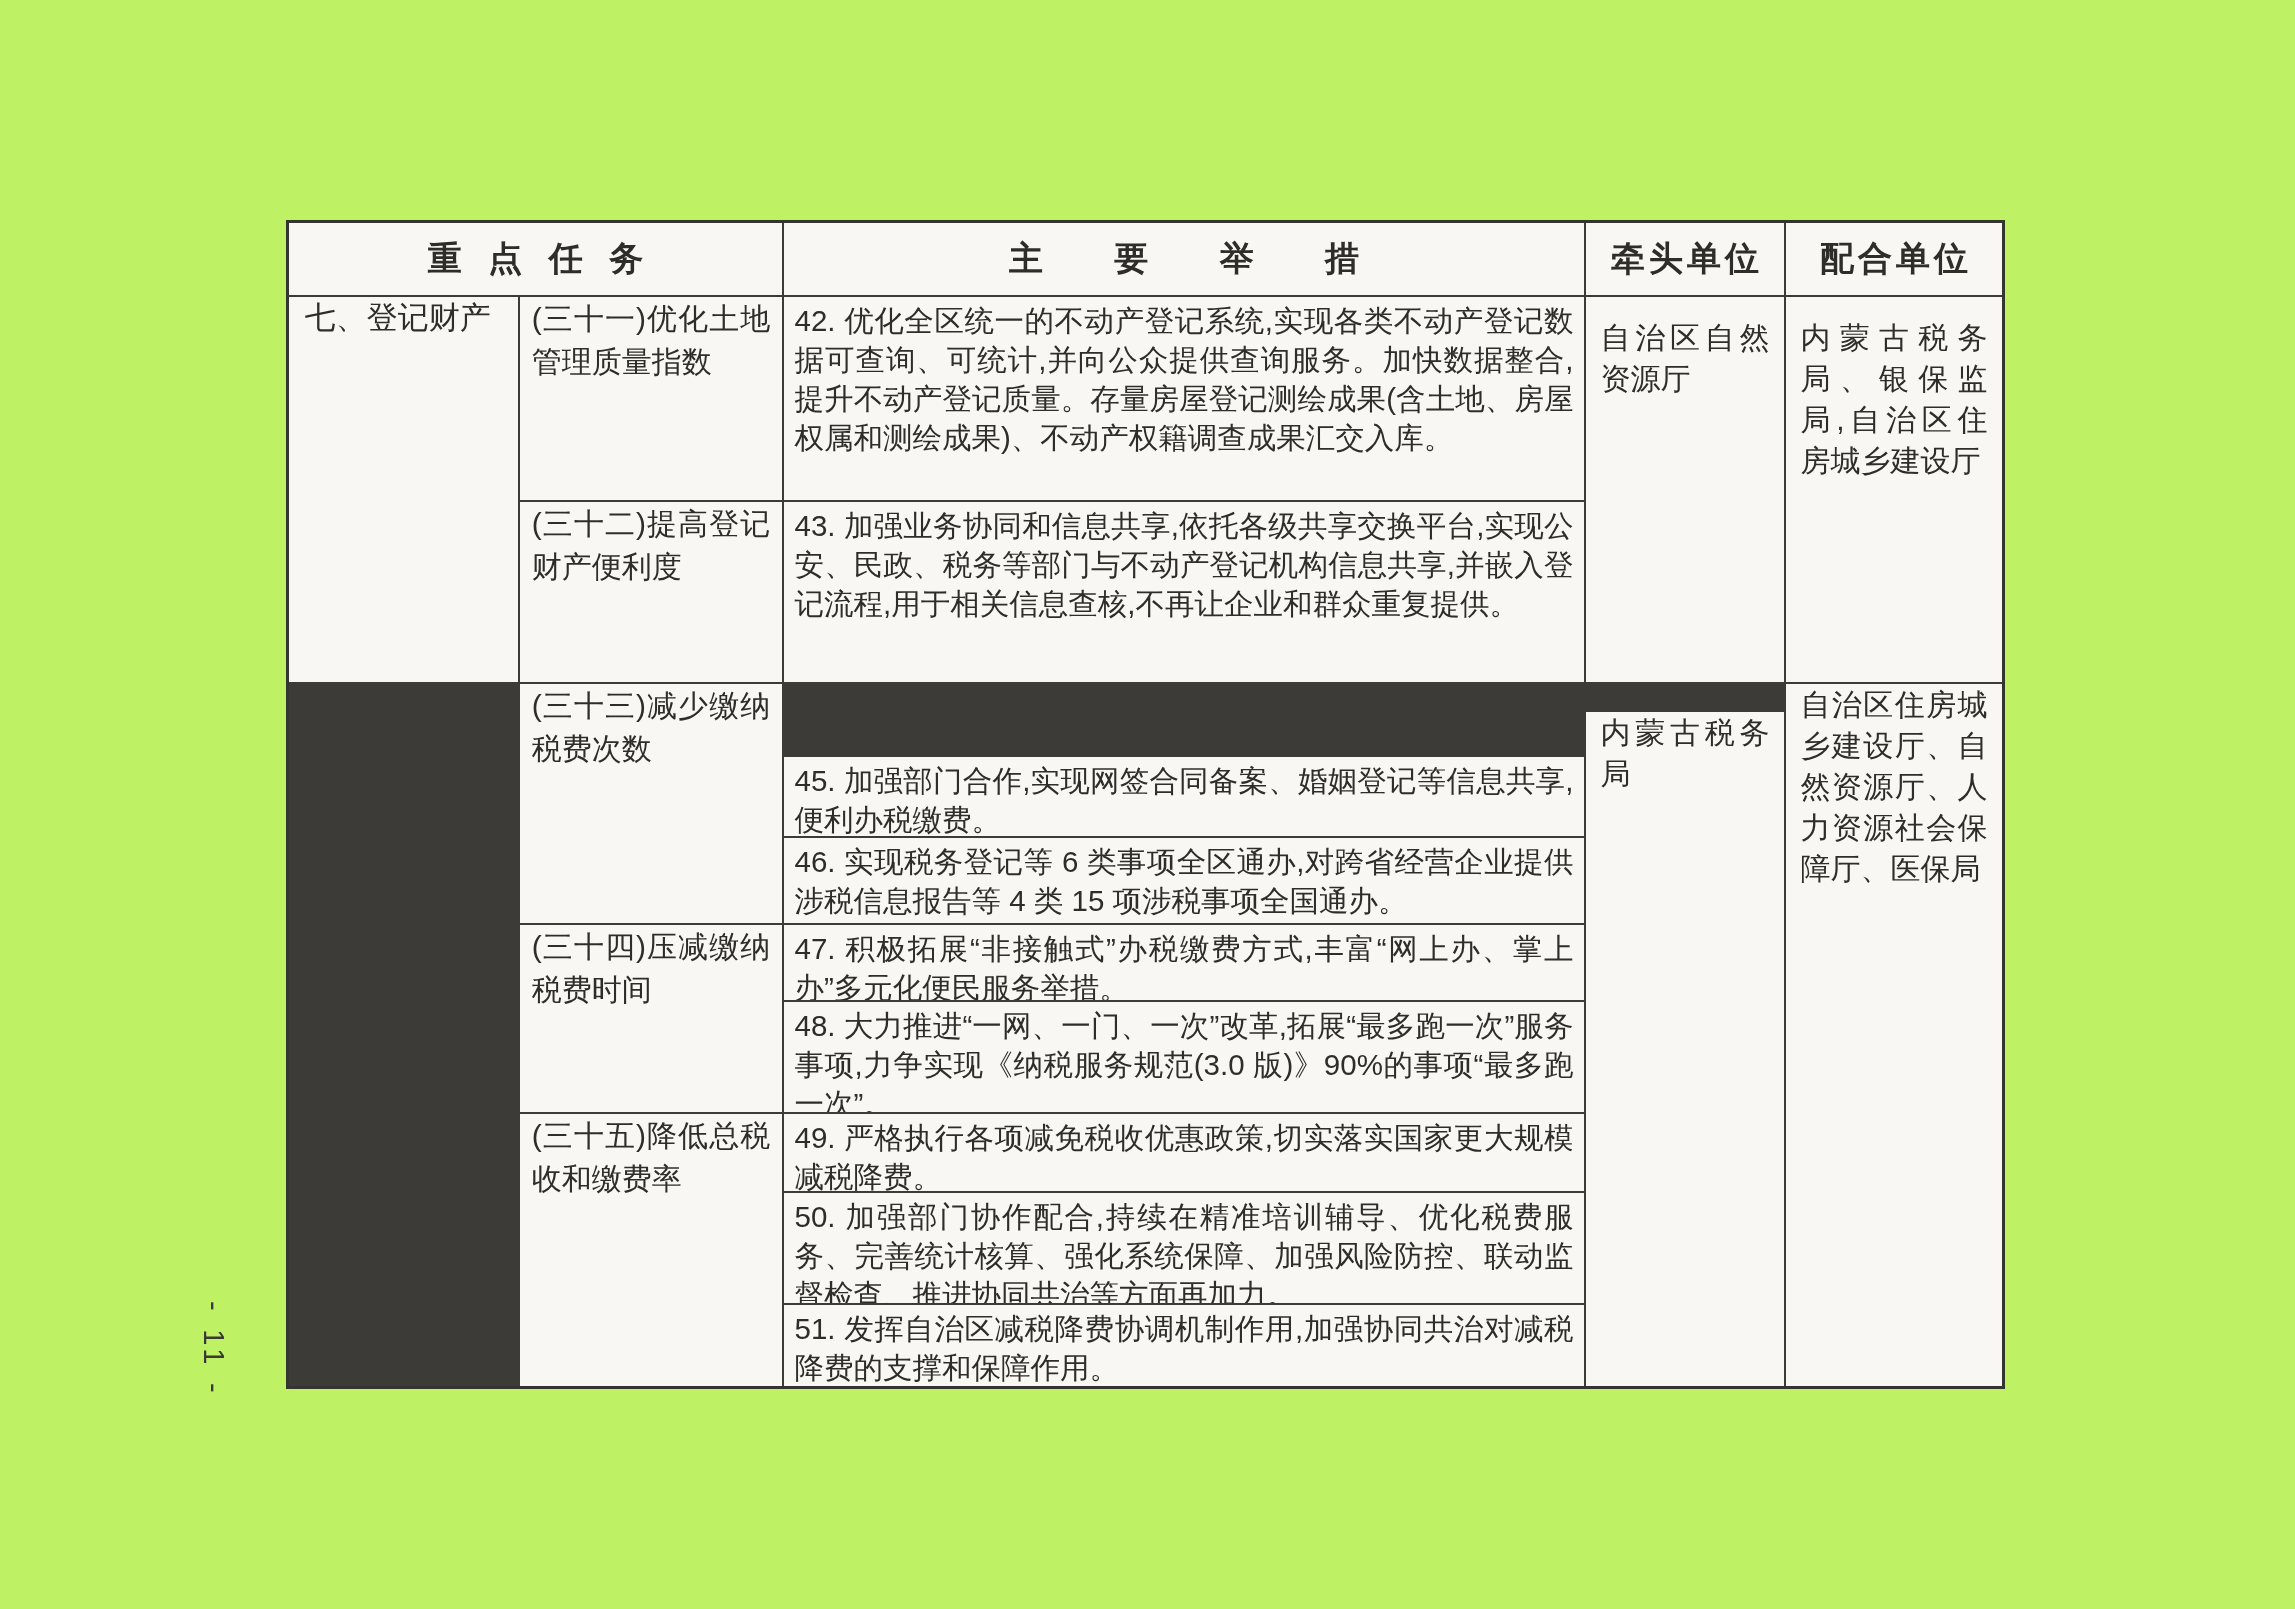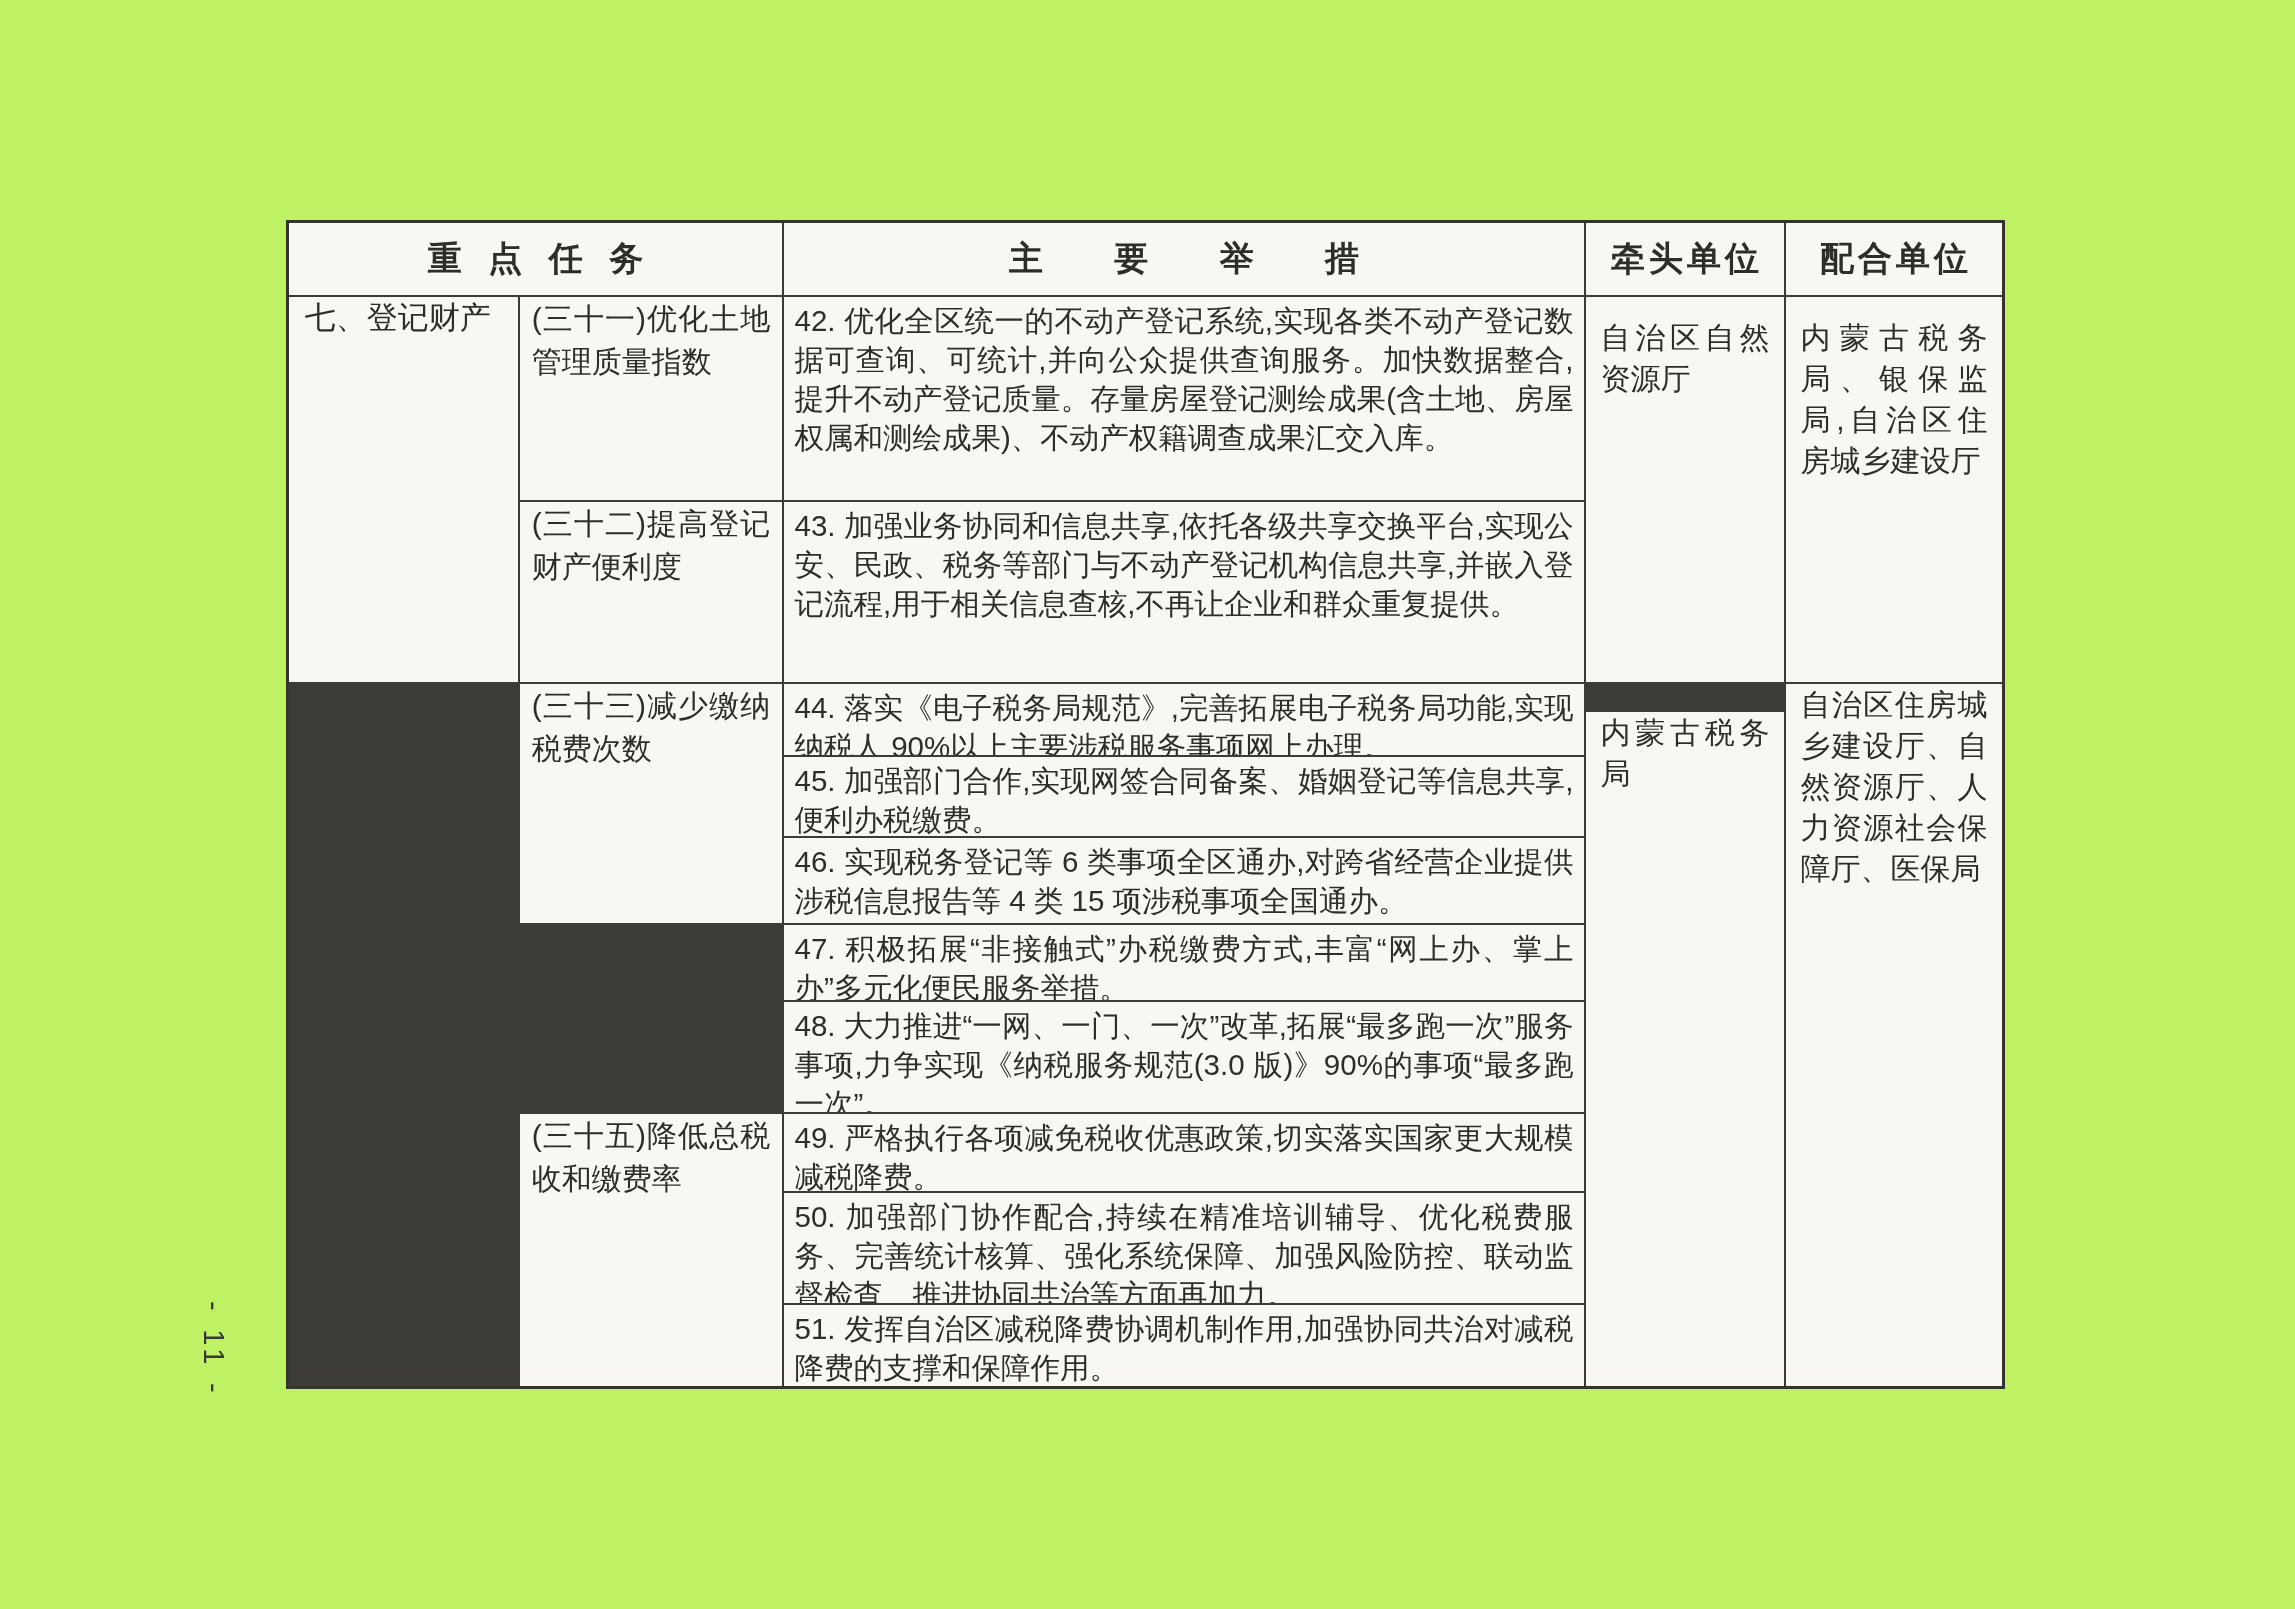--- a/index.html
+++ b/index.html
@@ -97,32 +97,32 @@
 
     <div class="cell subtask-cell st31">
       <div class="jt">(三十一)优化土地管理质量指数</div>
     </div>
     <div class="cell subtask-cell st32">
       <div class="jt">(三十二)提高登记财产便利度</div>
     </div>
     <div class="cell subtask-cell st33">
       <div class="jt">(三十三)减少缴纳税费次数</div>
     </div>
+    <div class="cell subtask-cell st34">
+      <div class="jt">(三十四)压减缴纳税费时间</div>
+    </div>
     <div class="cell subtask-cell st35">
       <div class="jt">(三十五)降低总税收和缴费率</div>
     </div>
 
     <div class="cell measure-cell m42">
       <div class="jt">42. 优化全区统一的不动产登记系统,实现各类不动产登记数据可查询、可统计,并向公众提供查询服务。加快数据整合,提升不动产登记质量。存量房屋登记测绘成果(含土地、房屋权属和测绘成果)、不动产权籍调查成果汇交入库。</div>
     </div>
     <div class="cell measure-cell m43">
       <div class="jt">43. 加强业务协同和信息共享,依托各级共享交换平台,实现公安、民政、税务等部门与不动产登记机构信息共享,并嵌入登记流程,用于相关信息查核,不再让企业和群众重复提供。</div>
-    </div>
-    <div class="cell measure-cell m44">
-      <div class="jt">44. 落实《电子税务局规范》,完善拓展电子税务局功能,实现纳税人 90%以上主要涉税服务事项网上办理。</div>
     </div>
     <div class="cell measure-cell m45">
       <div class="jt">45. 加强部门合作,实现网签合同备案、婚姻登记等信息共享,便利办税缴费。</div>
     </div>
     <div class="cell measure-cell m46">
       <div class="jt">46. 实现税务登记等 6 类事项全区通办,对跨省经营企业提供涉税信息报告等 4 类 15 项涉税事项全国通办。</div>
     </div>
     <div class="cell measure-cell m47">
       <div class="jt">47. 积极拓展“非接触式”办税缴费方式,丰富“网上办、掌上办”多元化便民服务举措。</div>
     </div>

